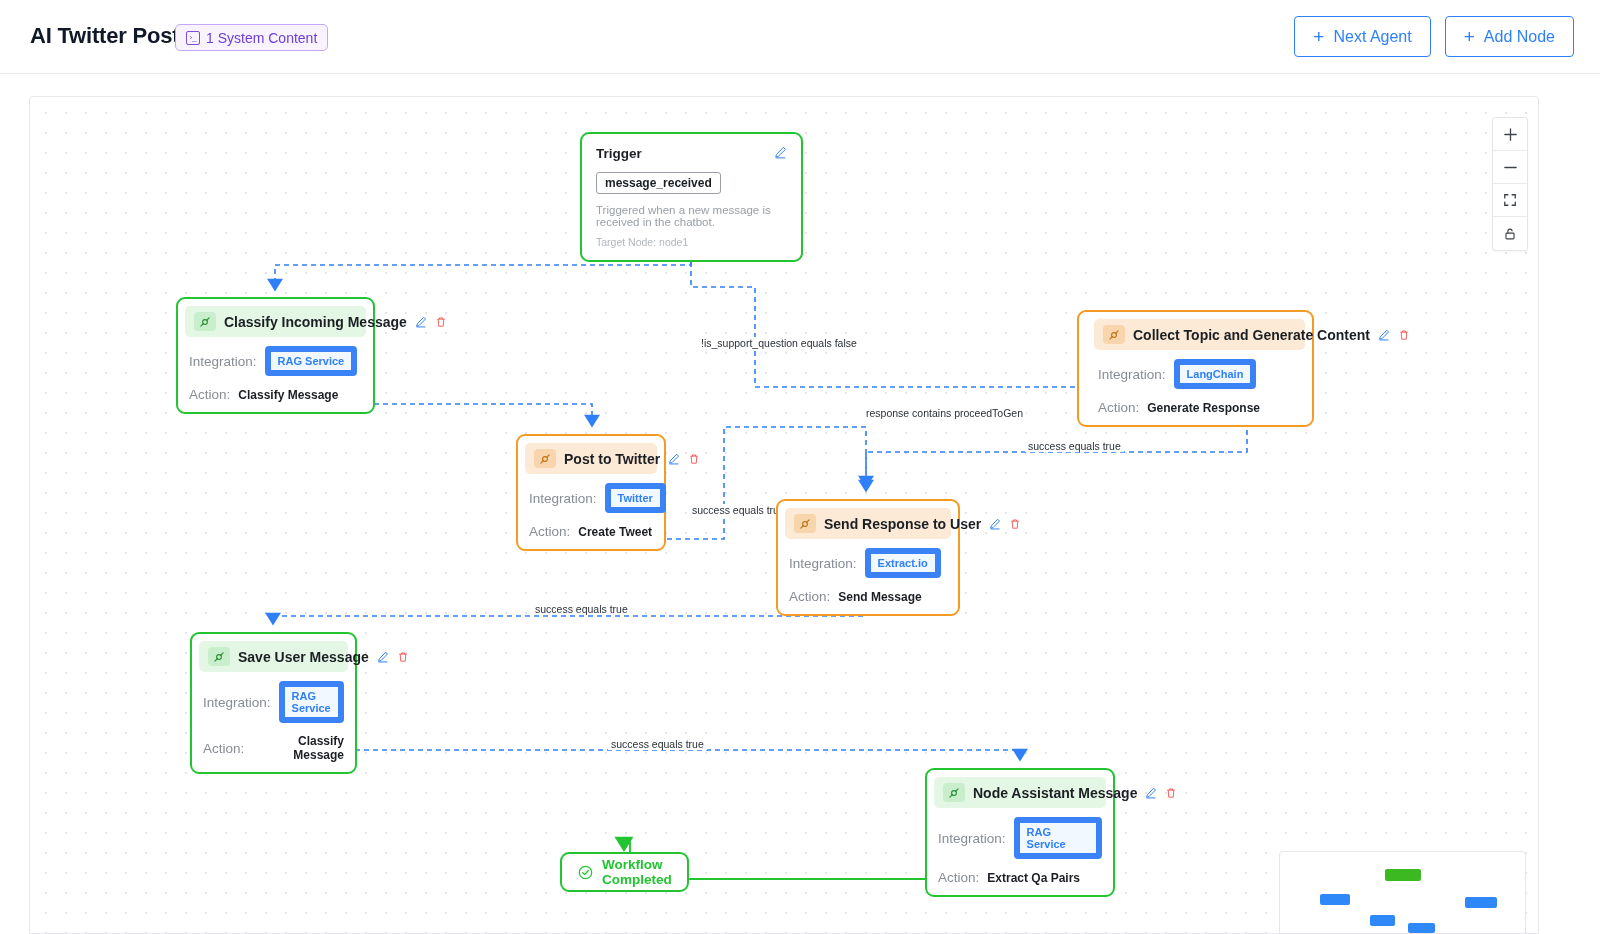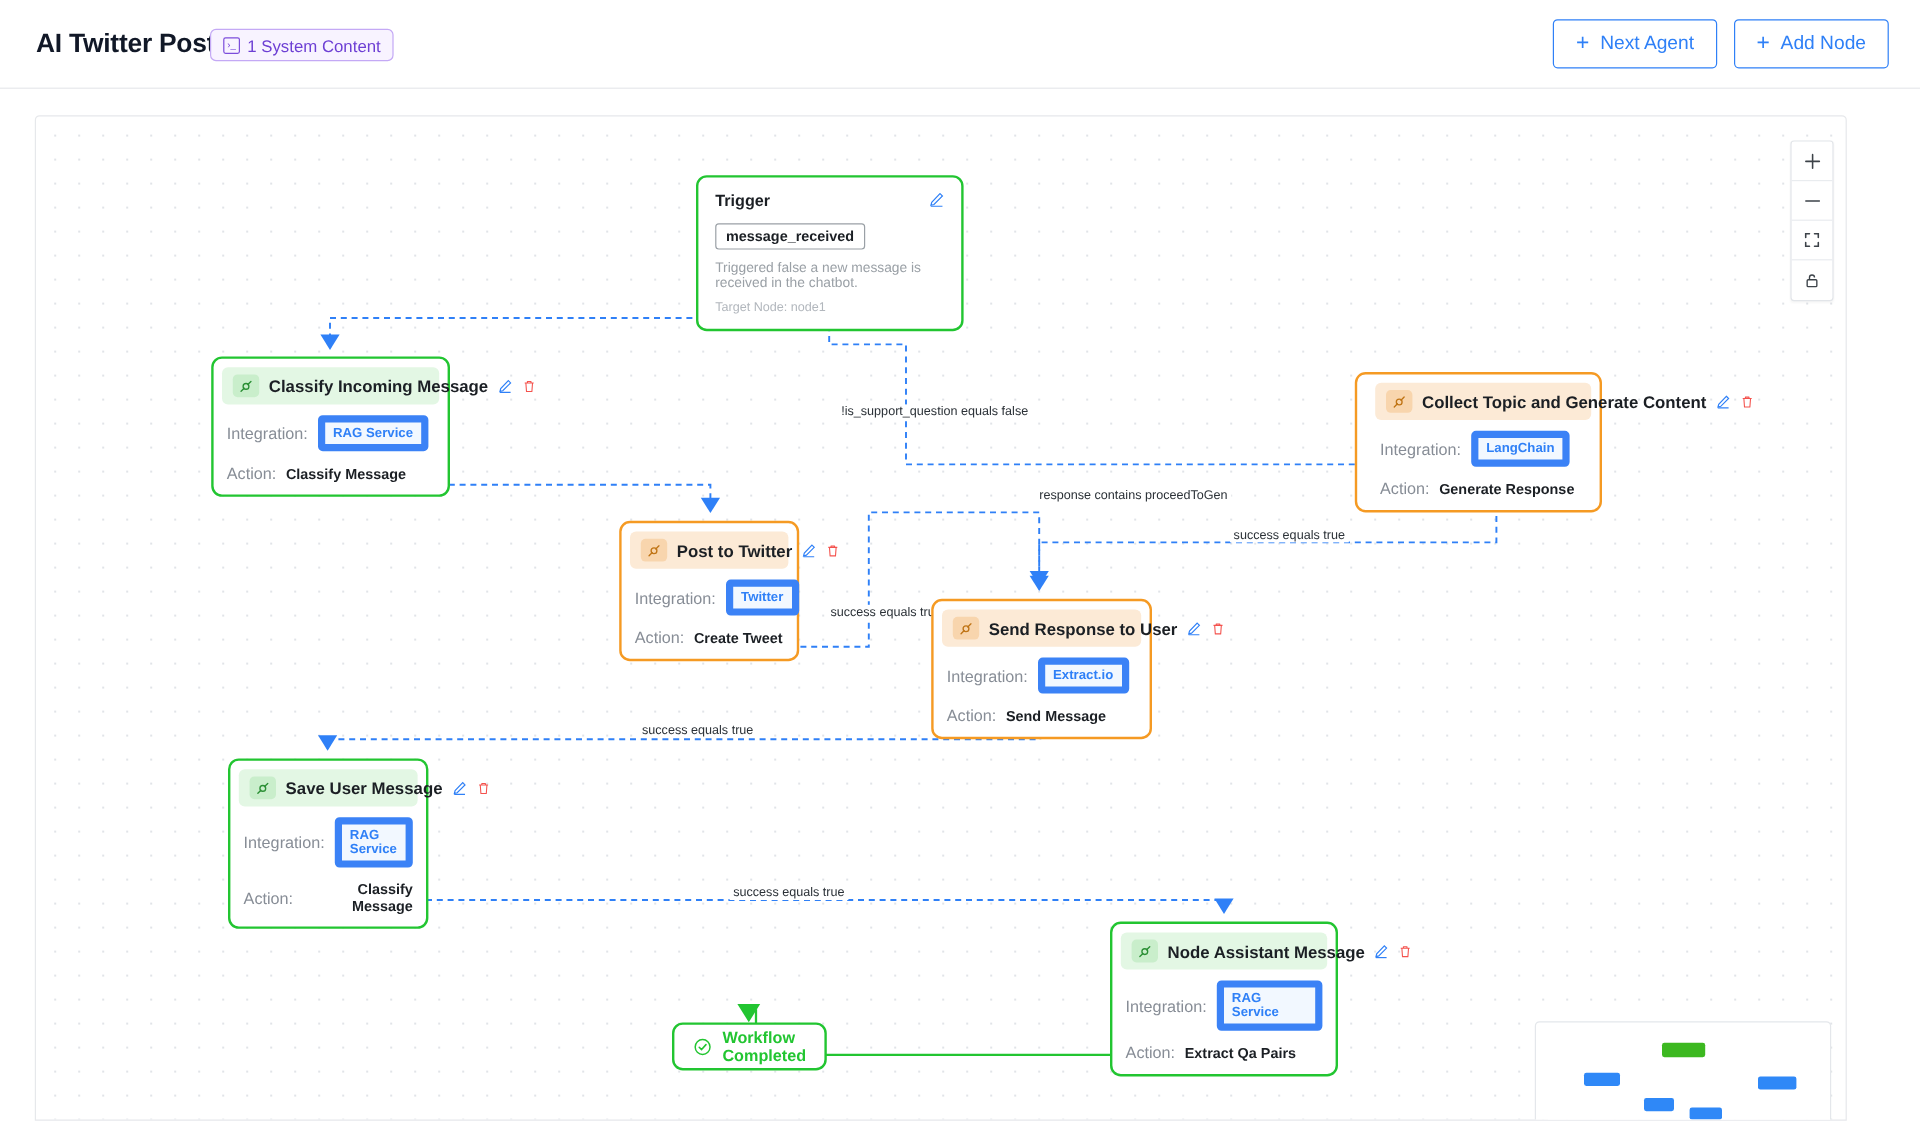--- a/index.html
+++ b/index.html
@@ -240,32 +240,32 @@
     </svg>
   </div>
 
   <div class="elabel" style="left:668px; top:240px;">!is_support_question equals false</div>
   <div class="elabel" style="left:833px; top:310px;">response contains proceedToGen</div>
   <div class="elabel" style="left:995px; top:343px;">success equals true</div>
   <div class="elabel" style="left:659px; top:407px;">success equals true</div>
   <div class="elabel" style="left:502px; top:506px;">success equals true</div>
   <div class="elabel" style="left:578px; top:641px;">success equals true</div>
 
-  <div class="node trigger" style="left:550px; top:49px; width:223px;">
+  <div class="node trigger" style="left:550px; top:35px; width:223px;">
     <div class="trigger-top">
       <span class="trigger-title">Trigger</span>
       <span class="ico-btn">
         <svg width="13" height="13" viewBox="0 0 16 16">
           <path d="M11.5,1.6 L14,4.1 L5.3,12.8 L2.2,13.6 L3,10.5 Z" fill="none" stroke="#2f80f7" stroke-width="1.2"></path>
           <line x1="2" y1="14.6" x2="14" y2="14.6" stroke="#2f80f7" stroke-width="1.2"></line>
         </svg>
       </span>
     </div>
     <div class="trigger-event">message_received</div>
-    <div class="trigger-desc">Triggered false a new message is received in the chatbot.</div>
+    <div class="trigger-desc">Triggered when a new message is received in the chatbot.</div>
     <div class="trigger-target">Target Node: node1</div>
   </div>
 
   <div class="node" style="left:146px; top:200px; width:199px;">
     <div class="nhead">
       <span class="plug-icon">
         <svg width="12" height="12" viewBox="0 0 16 16">
           <path d="M6,10 L2.5,13.5 M10,6 L13.5,2.5" stroke="#2a8f34" stroke-width="1.5" fill="none" stroke-linecap="round"></path>
           <circle cx="8" cy="8" r="3.2" fill="none" stroke="#2a8f34" stroke-width="1.5"></circle>
         </svg>
@@ -288,21 +288,21 @@
         <span class="nlabel">Integration:</span>
         <span class="chip">RAG Service</span>
       </div>
       <div class="nrow">
         <span class="nlabel">Action:</span>
         <span class="nval">Classify Message</span>
       </div>
     </div>
   </div>
 
-  <div class="node orange" style="left:1099px; top:213px; width:206px;padding-left:15px;">
+  <div class="node orange" style="left:1047px; top:213px; width:237px;padding-left:15px;">
     <div class="nhead">
       <span class="plug-icon">
         <svg width="12" height="12" viewBox="0 0 16 16">
           <path d="M6,10 L2.5,13.5 M10,6 L13.5,2.5" stroke="#c07516" stroke-width="1.5" fill="none" stroke-linecap="round"></path>
           <circle cx="8" cy="8" r="3.2" fill="none" stroke="#c07516" stroke-width="1.5"></circle>
         </svg>
       </span>
       <span class="ntitle">Collect Topic and Generate Content</span>
       <span class="ico-btn">
         <svg width="12" height="12" viewBox="0 0 16 16">

